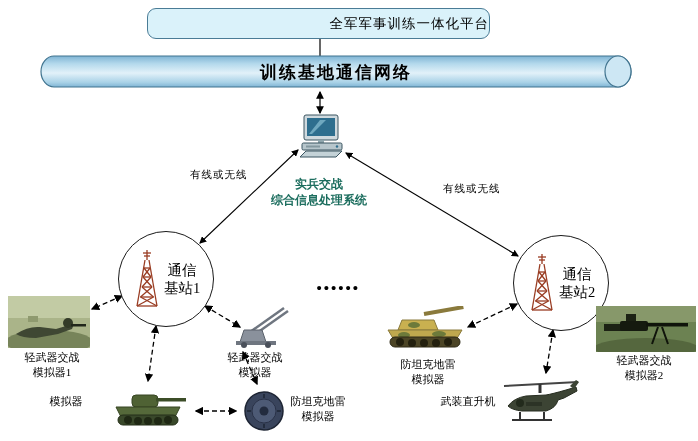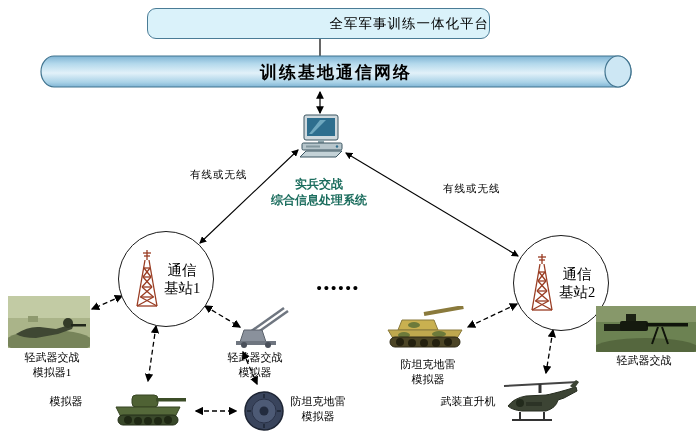--- a/index.html
+++ b/index.html
@@ -291,15 +291,16 @@
     <span>防坦克地雷</span>
     <span>模拟器</span>
   </div>
 
   <div class="abs txt label two-line" style="left:418px;top:394px;width:100px">
     <span>武装直升机</span>
   </div>
 
   <div class="abs txt label two-line" style="left:594px;top:353px;width:100px">
     <span>轻武器交战</span>
+    <span>模拟器2</span>
   </div>
 
 </div>
 
 </body></html>

